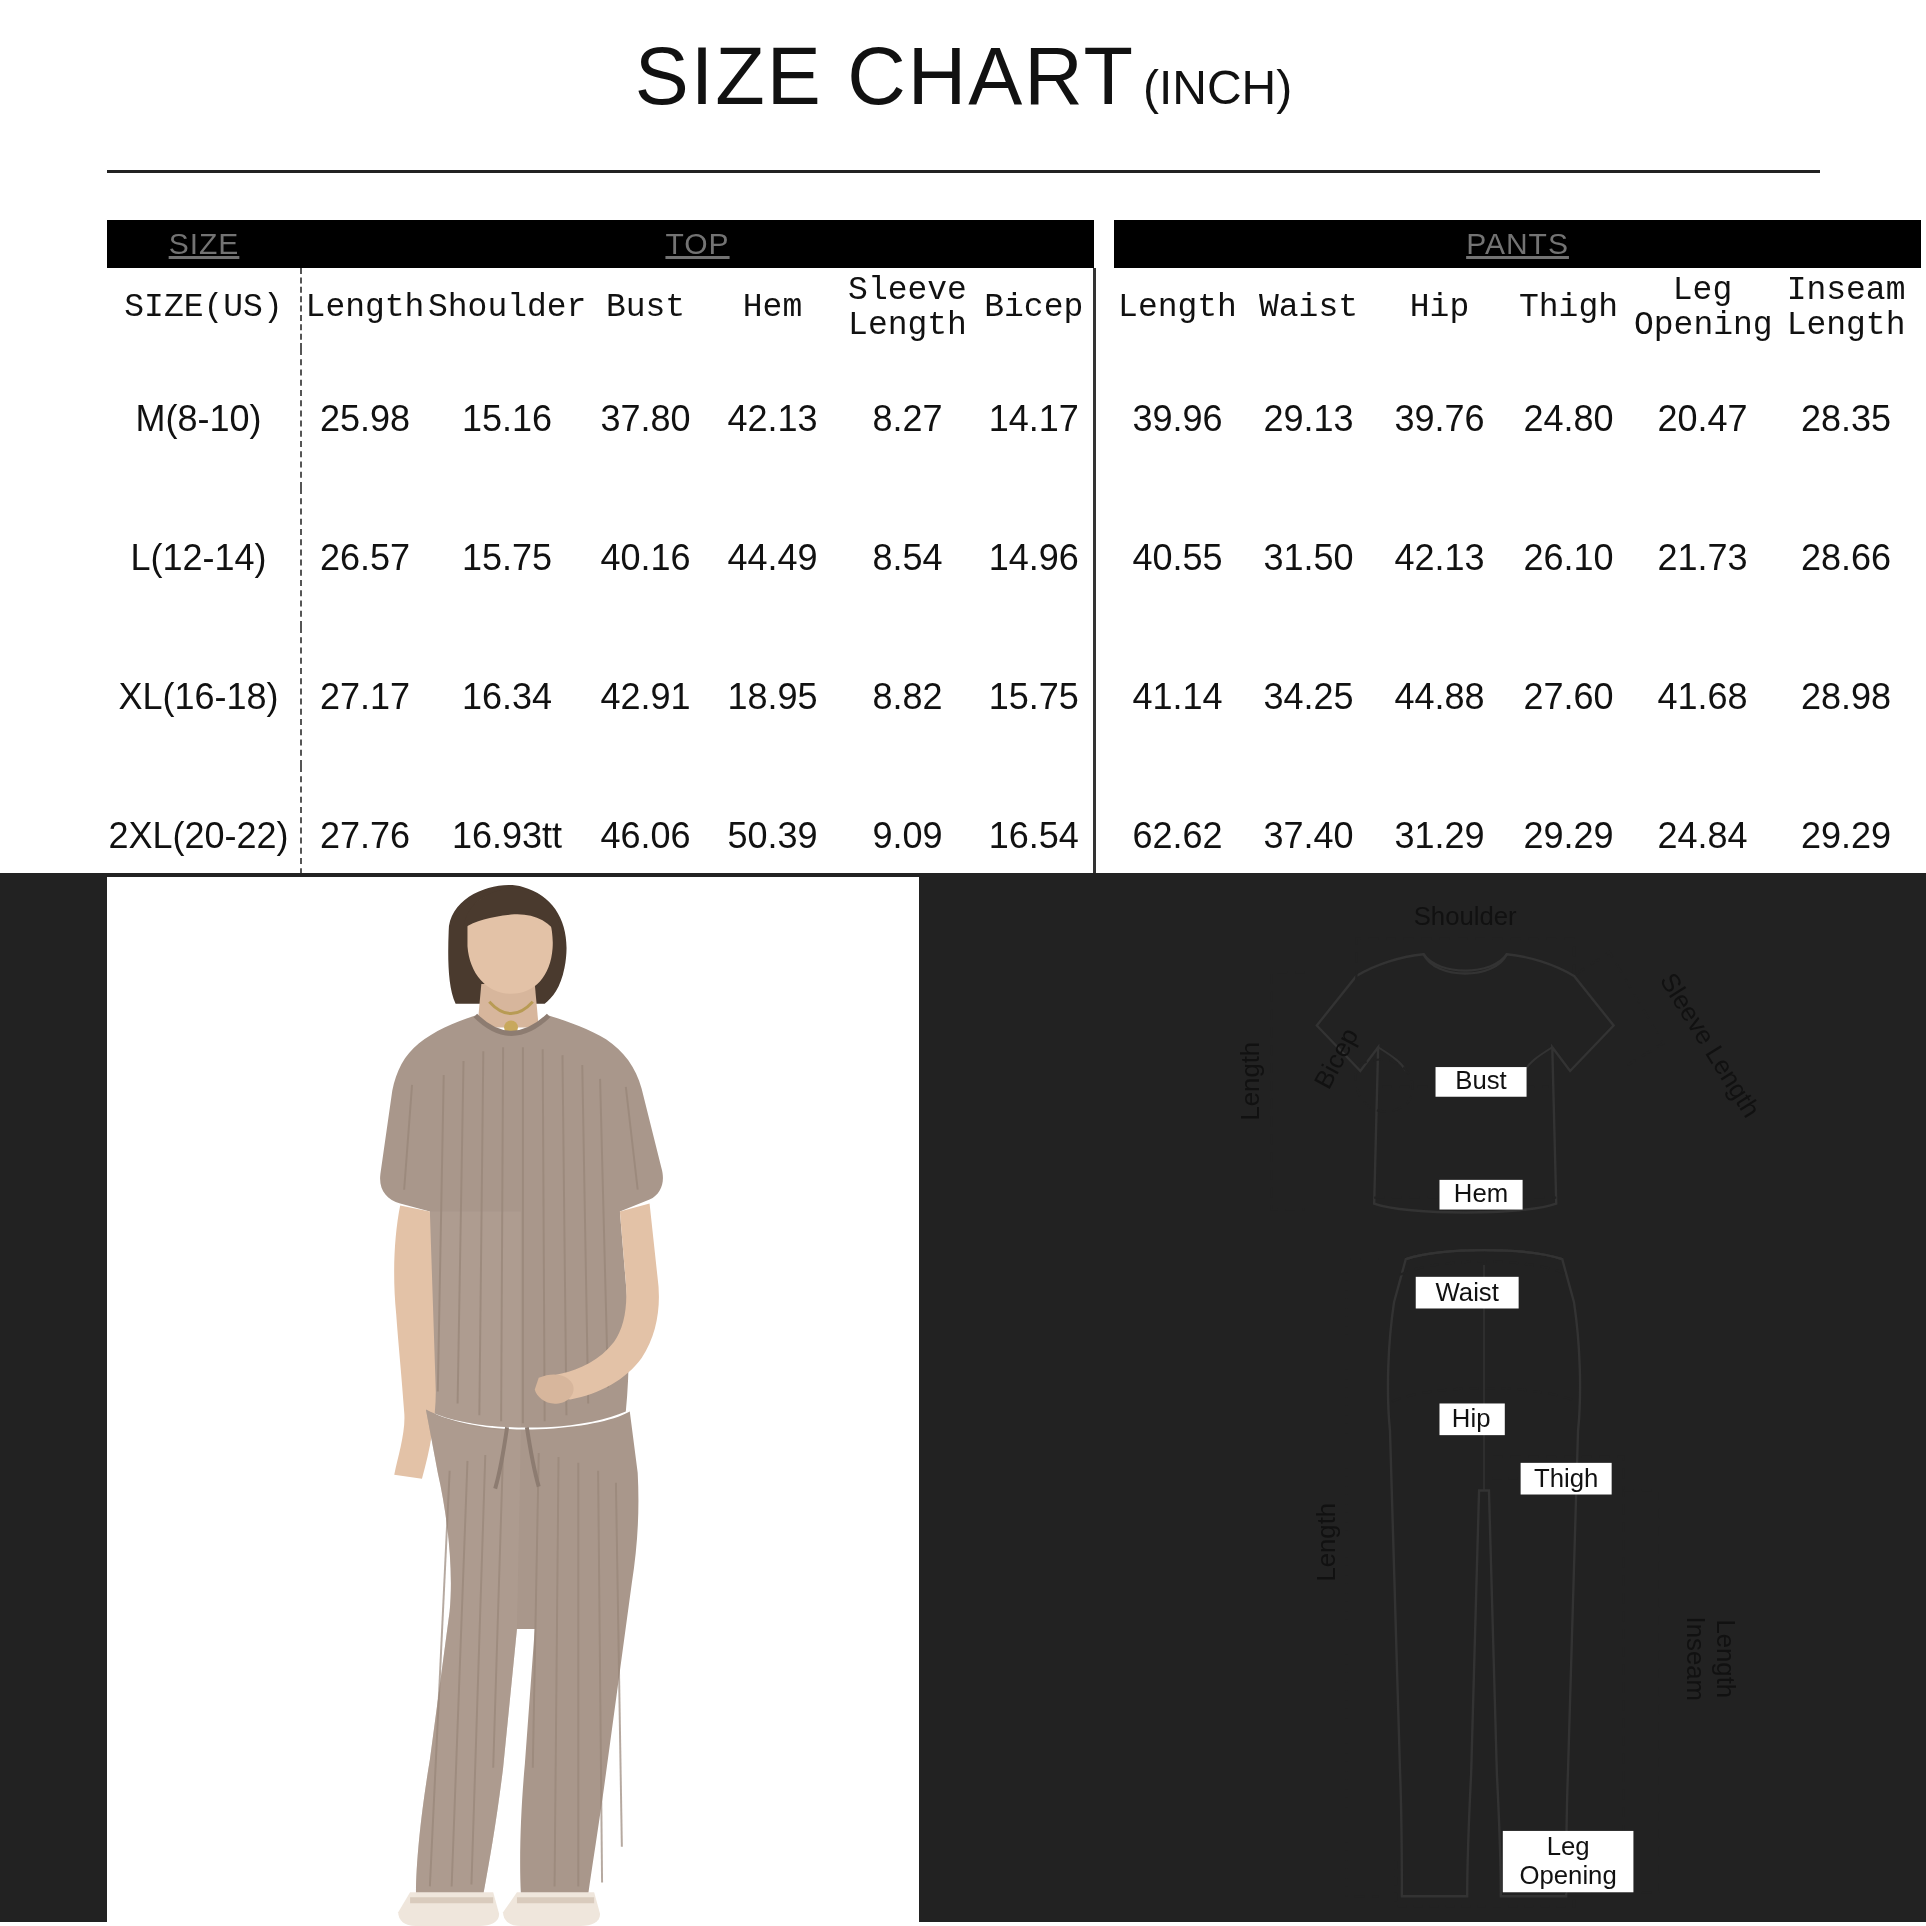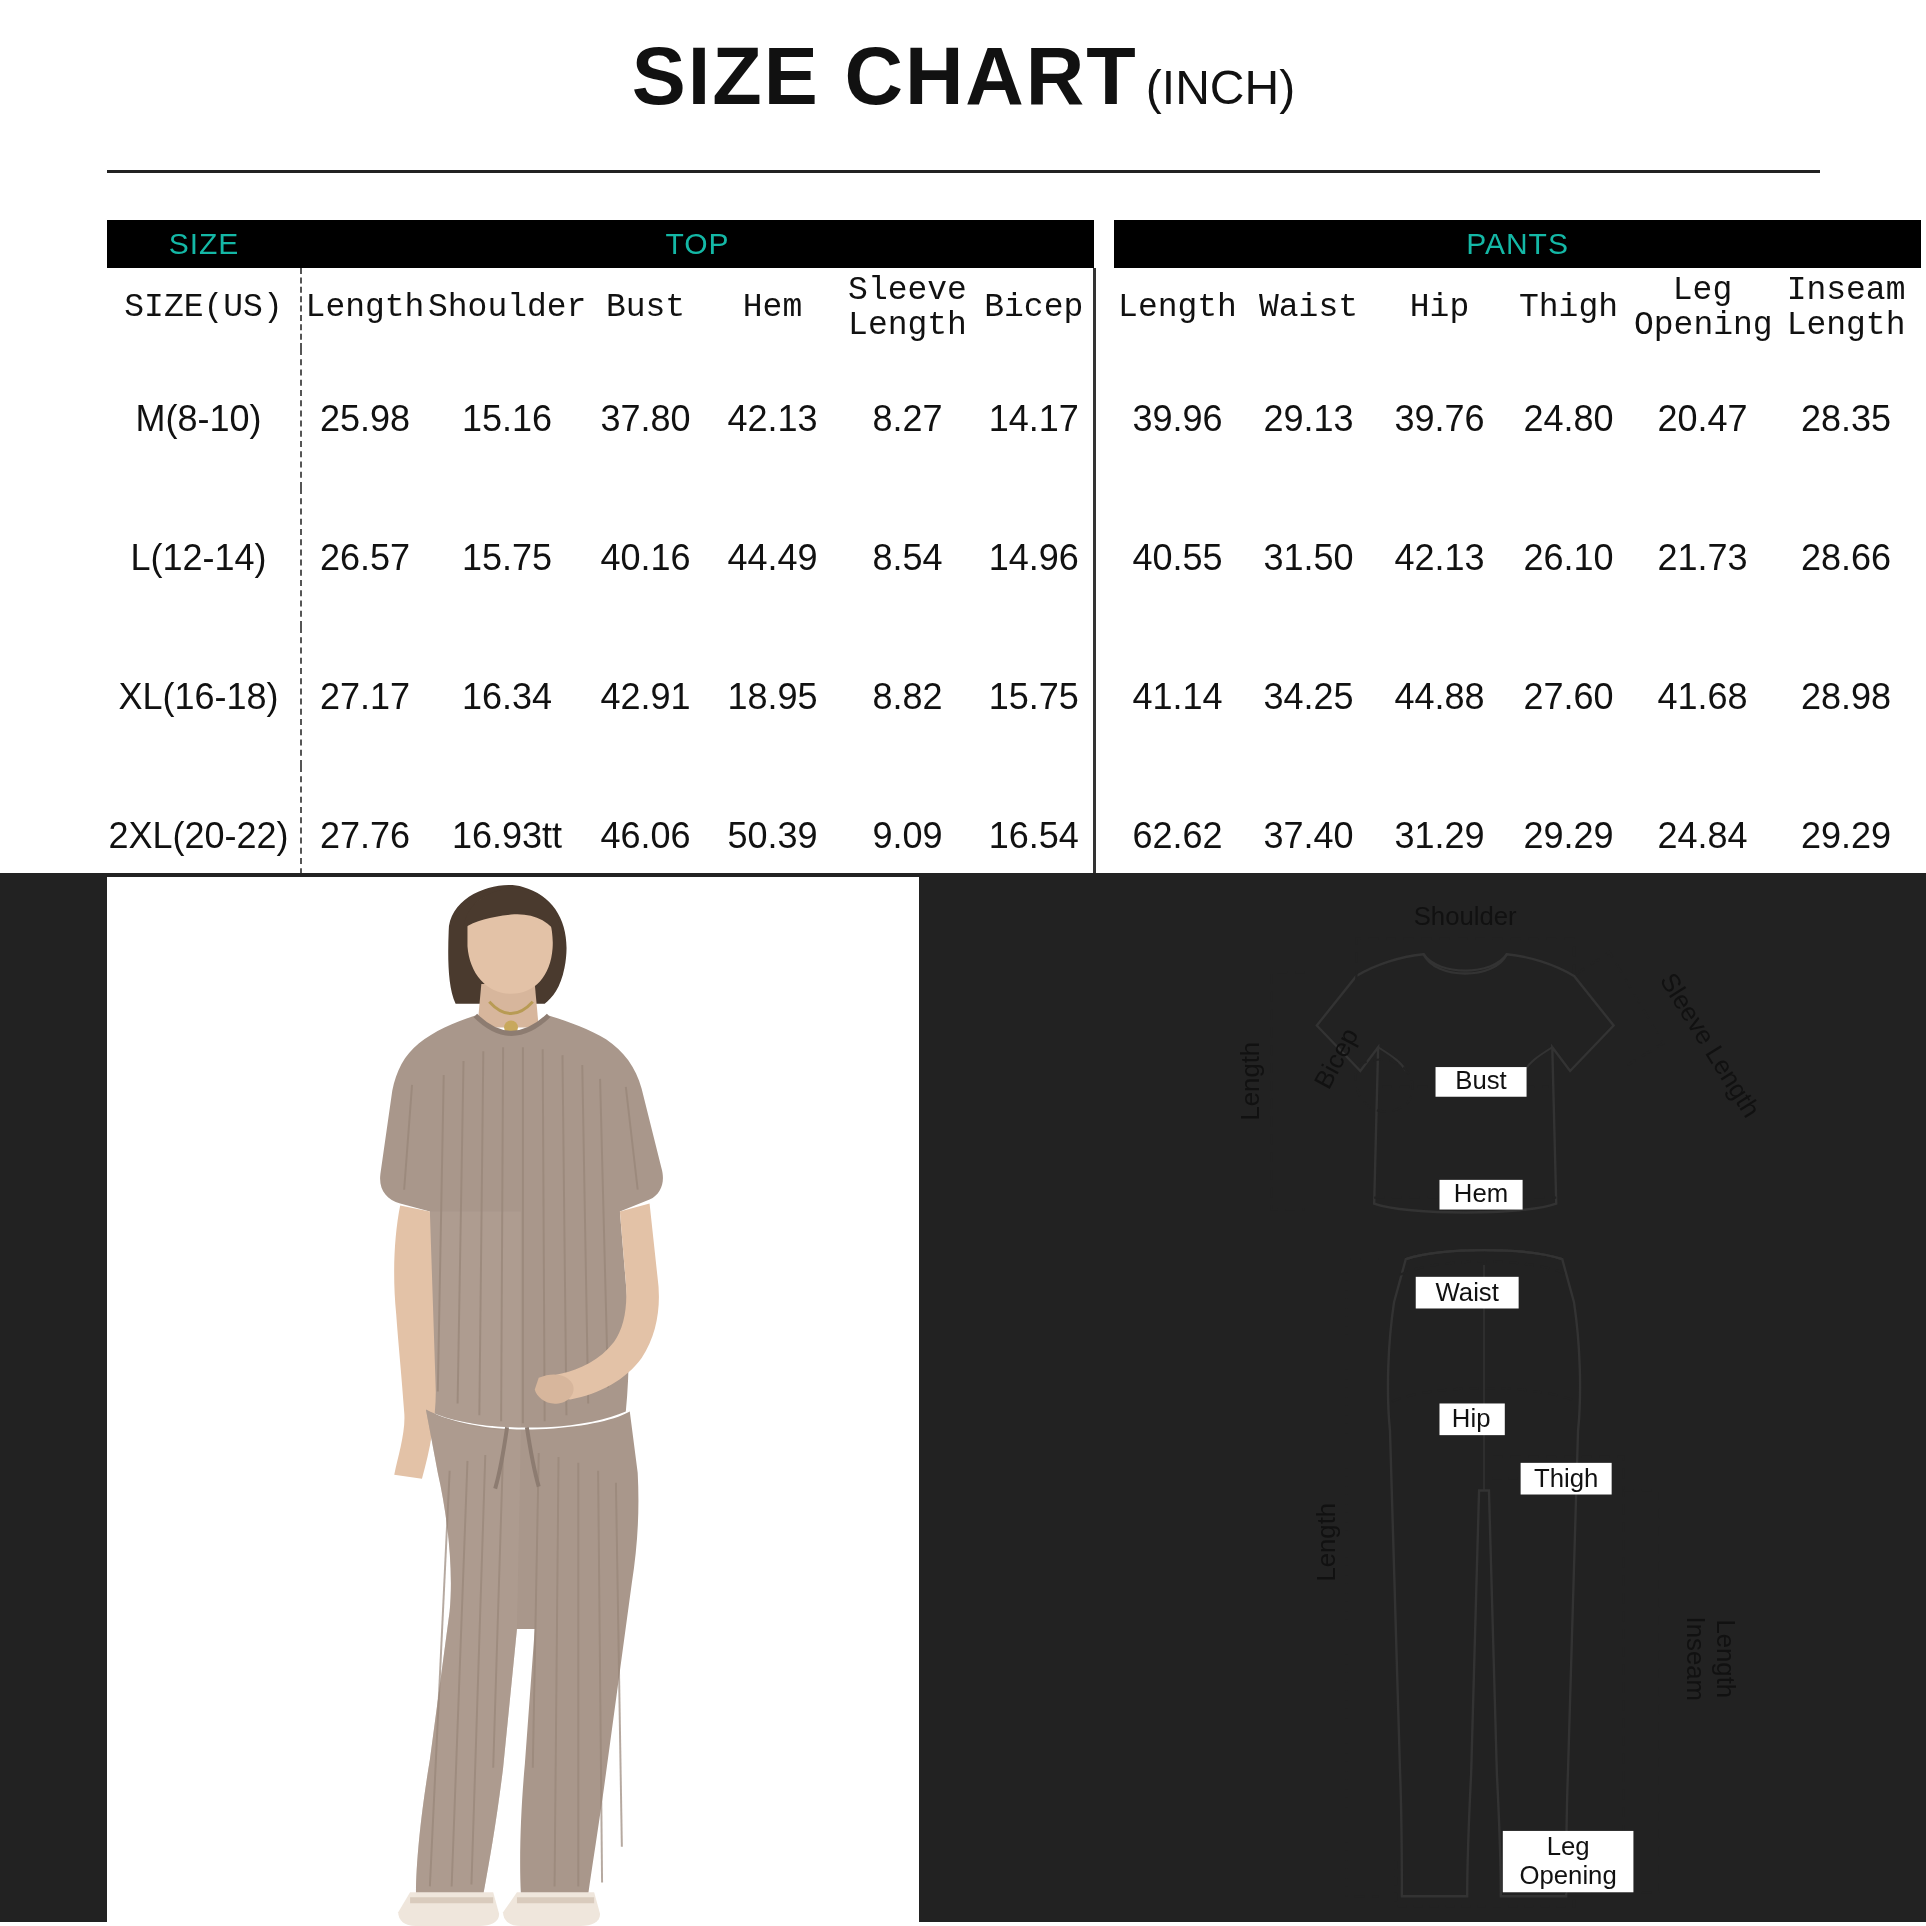--- a/index.html
+++ b/index.html
@@ -24,21 +24,21 @@
   .title-block {
     position: absolute;
     left: 0;
     top: 30px;
     width: 1927px;
     text-align: center;
   }
   .title-main {
     display: inline-block;
     font-size: 81px;
-    font-weight: bold;
+    font-weight: normal;
     letter-spacing: 2px;
     vertical-align: baseline;
   }
   .title-unit {
     display: inline-block;
     font-size: 48px;
     font-weight: normal;
     vertical-align: baseline;
     margin-left: 8px;
   }
@@ -72,22 +72,23 @@
     font-weight: normal;
     padding: 0;
   }
   
   tr.band td {
     height: 48px;
     font-size: 30px;
   }
   td.band-black {
     background: #000000;
-    color: #14b8a6;
+    color: #737373;
     letter-spacing: 1px;
+    text-decoration: underline;
   }
   td.band-gap {
     background: #ffffff;
   }
   
   tr.colhead td {
     height: 81px;
     font-size: 33px;
     line-height: 1.05;
     font-family: Liberation Mono, monospace;

